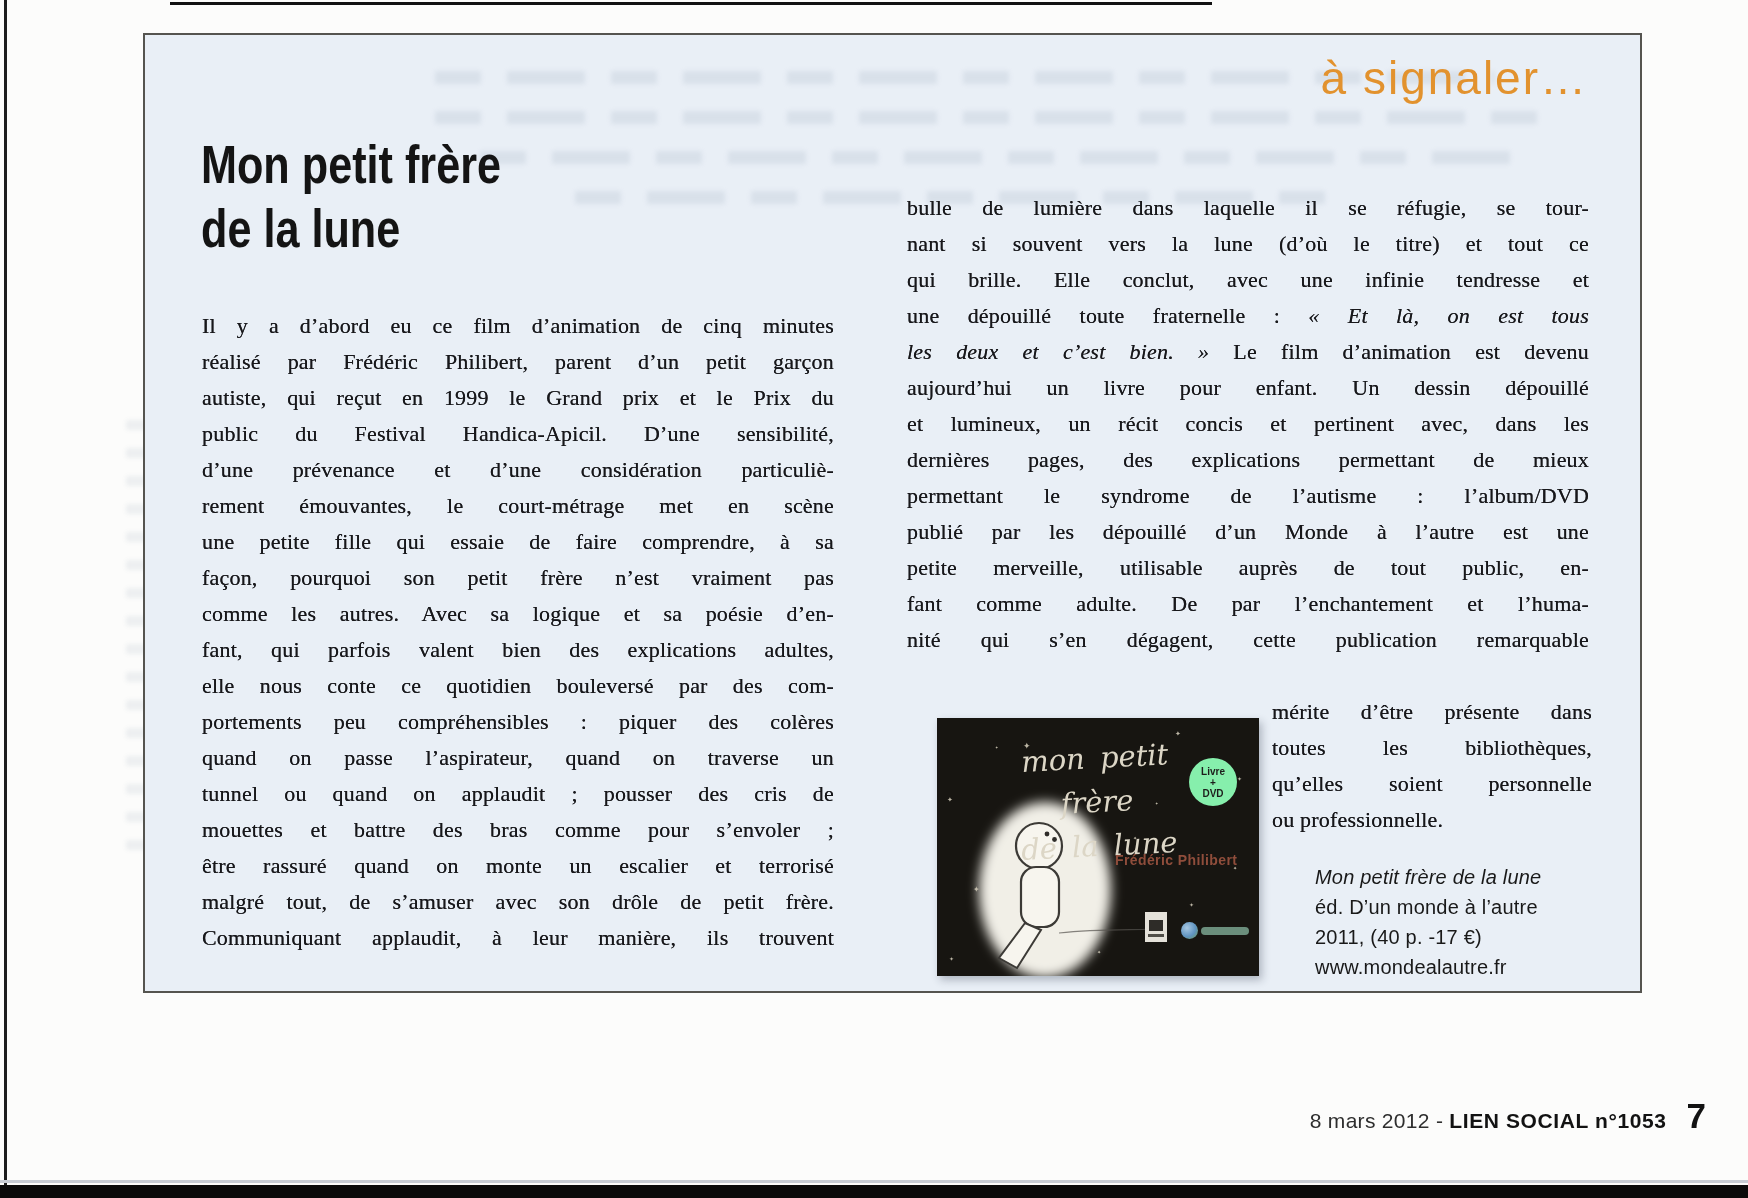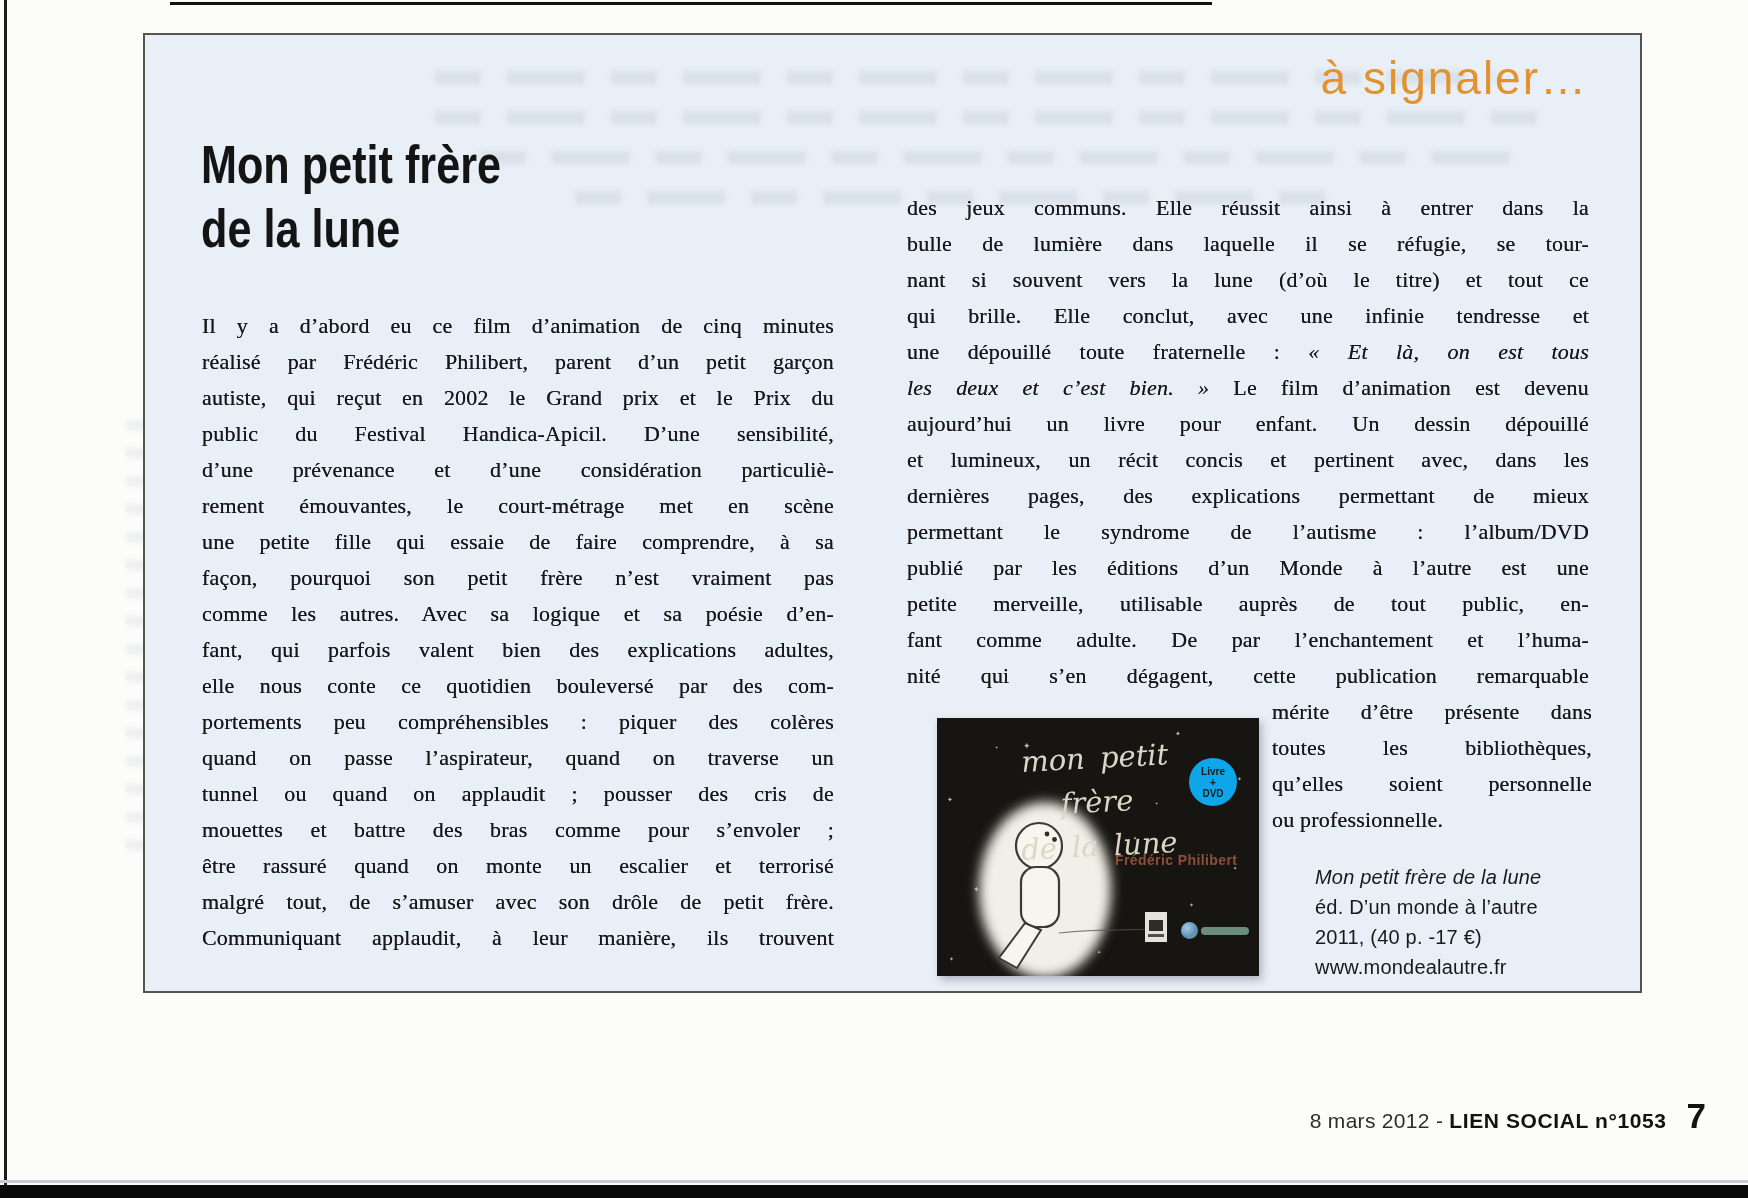--- a/index.html
+++ b/index.html
@@ -43,21 +43,21 @@
   .caption .tline:first-child{font-style:italic;}
 
   
   .cover{position:absolute;left:792px;top:683px;width:322px;height:258px;background:#171511;
          box-shadow:3px 4px 8px rgba(40,50,70,.30);}
   .star{position:absolute;color:#cfc8b6;opacity:.9;line-height:1;}
   .cover-script{position:absolute;left:44px;top:18px;width:232px;text-align:center;
                 font-family:"DejaVu Serif",serif;font-style:italic;font-size:29px;line-height:44px;
                 color:#dcd6c6;transform:rotate(-3deg);word-spacing:6px;}
   .badge{position:absolute;left:252px;top:40px;width:48px;height:48px;border-radius:50%;
-         background:#0ea5e9;color:#1d1d1b;text-align:center;font-weight:700;
+         background:#86efac;color:#1d1d1b;text-align:center;font-weight:700;
          font-size:10px;line-height:11px;padding-top:0;box-sizing:border-box;
          display:flex;flex-direction:column;justify-content:center;}
   .badge div{height:11px;}
   .cover-illu{position:absolute;left:0;top:0;}
   .cover-author{position:absolute;left:170px;top:134px;width:130px;font-size:14px;letter-spacing:.4px;
                 color:#8f4d3b;font-weight:600;filter:blur(.3px);padding-left:8px;}
   .logo-sq{position:absolute;left:208px;top:194px;width:22px;height:30px;background:#e5e2da;}
   .logo-sq i{position:absolute;left:4px;top:8px;width:14px;height:11px;background:#2e2c28;}
   .logo-sq b{position:absolute;left:3px;top:22px;width:16px;height:3px;background:#504e48;}
   .logo-wide{position:absolute;left:244px;top:202px;width:72px;height:24px;}
@@ -91,49 +91,48 @@
     <div class="signal">à signaler…</div>
 
     <div class="title">
       <div>Mon petit frère</div>
       <div>de la lune</div>
     </div>
 
     <div class="col-left serif">
         <div class="tline"><span>Il y a d’abord eu ce film d’animation de cinq minutes</span></div>
         <div class="tline"><span>réalisé par Frédéric Philibert, parent d’un petit garçon</span></div>
-        <div class="tline"><span>autiste, qui reçut en 2002 le Grand prix et le Prix du</span></div>
+        <div class="tline"><span>autiste, qui reçut en 1999 le Grand prix et le Prix du</span></div>
         <div class="tline"><span>public du Festival Handica-Apicil. D’une sensibilité,</span></div>
         <div class="tline"><span>d’une prévenance et d’une considération particuliè-</span></div>
         <div class="tline"><span>rement émouvantes, le court-métrage met en scène</span></div>
         <div class="tline"><span>une petite fille qui essaie de faire comprendre, à sa</span></div>
         <div class="tline"><span>façon, pourquoi son petit frère n’est vraiment pas</span></div>
         <div class="tline"><span>comme les autres. Avec sa logique et sa poésie d’en-</span></div>
         <div class="tline"><span>fant, qui parfois valent bien des explications adultes,</span></div>
         <div class="tline"><span>elle nous conte ce quotidien bouleversé par des com-</span></div>
         <div class="tline"><span>portements peu compréhensibles : piquer des colères</span></div>
         <div class="tline"><span>quand on passe l’aspirateur, quand on traverse un</span></div>
         <div class="tline"><span>tunnel ou quand on applaudit ; pousser des cris de</span></div>
         <div class="tline"><span>mouettes et battre des bras comme pour s’envoler ;</span></div>
         <div class="tline"><span>être rassuré quand on monte un escalier et terrorisé</span></div>
         <div class="tline"><span>malgré tout, de s’amuser avec son drôle de petit frère.</span></div>
         <div class="tline"><span>Communiquant applaudit, à leur manière, ils trouvent</span></div>
       </div>
     <div class="col-right serif">
-        <div class="tline"><span>des jeux communs. Elle réussit ainsi à entrer dans la</span></div>
         <div class="tline"><span>bulle de lumière dans laquelle il se réfugie, se tour-</span></div>
         <div class="tline"><span>nant si souvent vers la lune (d’où le titre) et tout ce</span></div>
         <div class="tline"><span>qui brille. Elle conclut, avec une infinie tendresse et</span></div>
         <div class="tline"><span>une dépouillé toute fraternelle : </span><span class="it">« Et là, on est tous</span></div>
         <div class="tline"><span class="it">les deux et c’est bien. »</span><span> Le film d’animation est devenu</span></div>
         <div class="tline"><span>aujourd’hui un livre pour enfant. Un dessin dépouillé</span></div>
         <div class="tline"><span>et lumineux, un récit concis et pertinent avec, dans les</span></div>
         <div class="tline"><span>dernières pages, des explications permettant de mieux</span></div>
         <div class="tline"><span>permettant le syndrome de l’autisme : l’album/DVD</span></div>
-        <div class="tline"><span>publié par les éditions d’un Monde à l’autre est une</span></div>
+        <div class="tline"><span>publié par les dépouillé d’un Monde à l’autre est une</span></div>
         <div class="tline"><span>petite merveille, utilisable auprès de tout public, en-</span></div>
         <div class="tline"><span>fant comme adulte. De par l’enchantement et l’huma-</span></div>
         <div class="tline"><span>nité qui s’en dégagent, cette publication remarquable</span></div>
       </div>
     <div class="col-wrap serif">
         <div class="tline"><span>mérite d’être présente dans</span></div>
         <div class="tline"><span>toutes les bibliothèques,</span></div>
         <div class="tline"><span>qu’elles soient personnelle</span></div>
         <div class="tline noj"><span>ou professionnelle.</span></div>
       </div>

